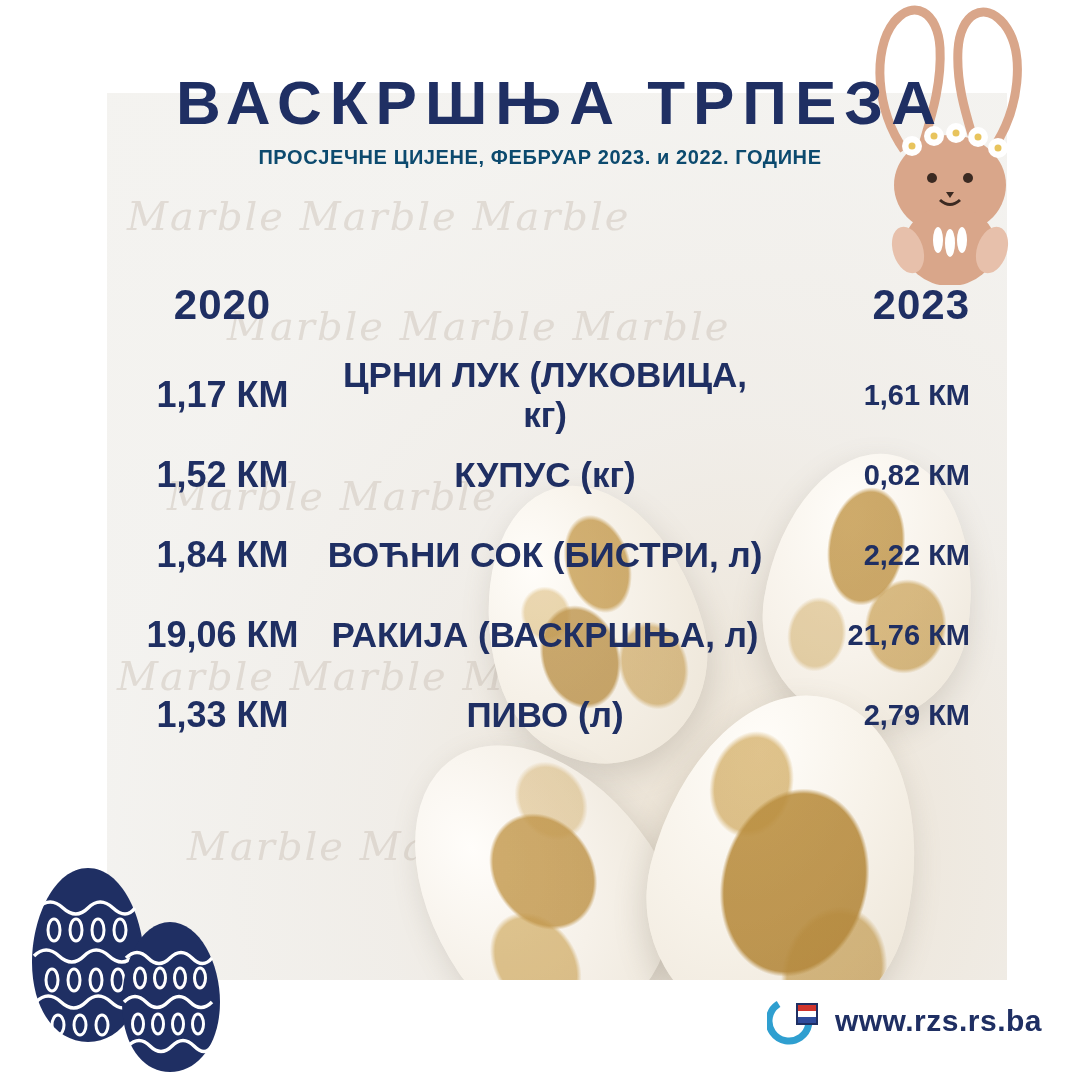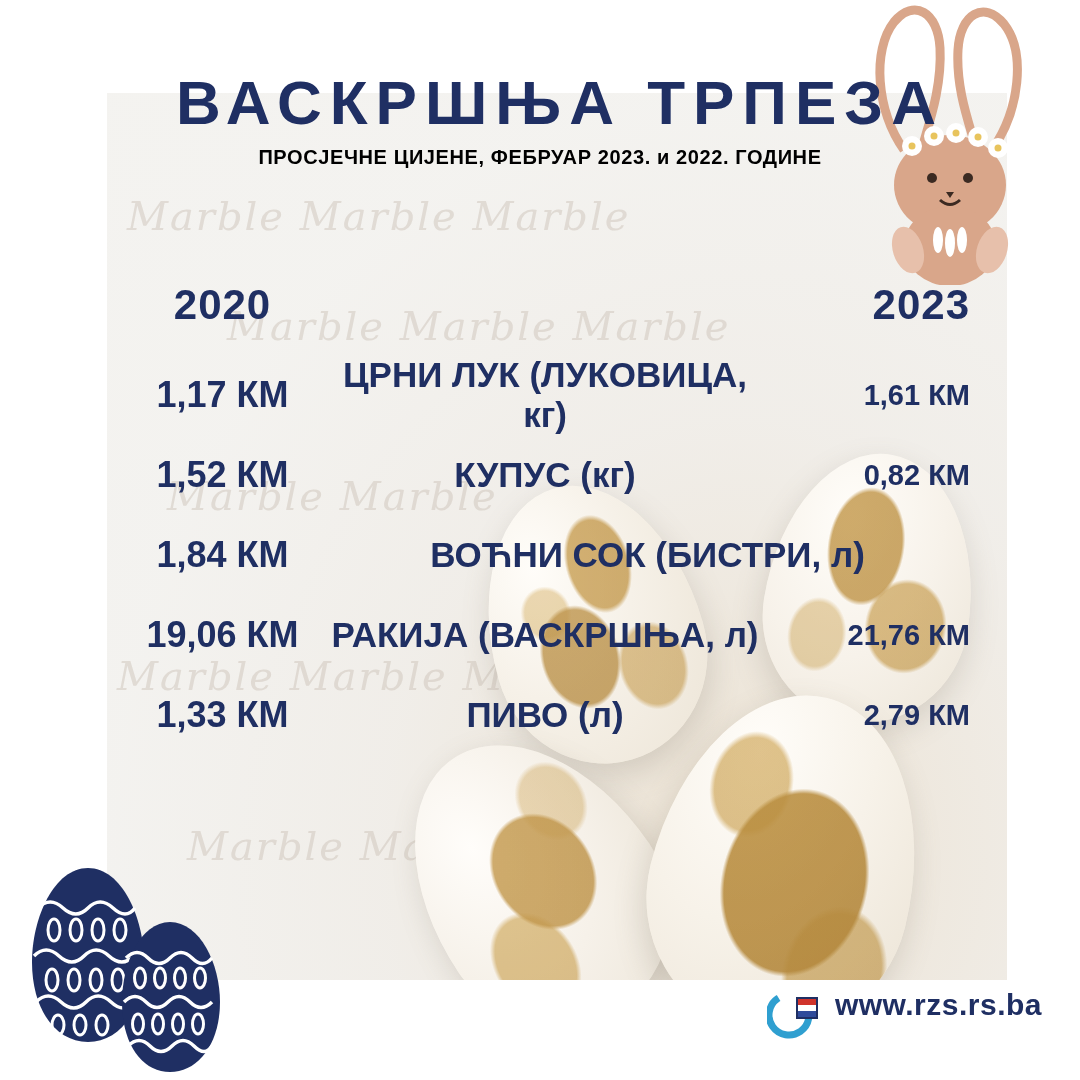--- a/index.html
+++ b/index.html
@@ -125,21 +125,21 @@
     font-size: 62px;
     font-weight: bold;
     letter-spacing: 8px;
     line-height: 1;
     margin-left: 40px;
   }
   .subtitle {
     position: absolute;
     left: 0; right: 0; top: 146px;
     text-align: center;
-    color: #000000;
+    color: #0c4a6e;
     font-size: 20px;
     font-weight: bold;
     letter-spacing: 0.6px;
   }
 
   
   .table {
     position: absolute;
     left: 120px;
     top: 255px;
@@ -193,22 +193,23 @@
     left: 18px;
     bottom: 0px;
     width: 215px;
     height: 220px;
   }
 
   
   .footer {
     position: absolute;
     right: 38px;
-    bottom: 38px;
+    bottom: 32px;
     display: flex;
+    align-items: center;
     gap: 14px;
   }
   .footer-url {
     color: #1f2f63;
     font-size: 30px;
     font-weight: bold;
     letter-spacing: 0.5px;
   }
   .logo {
     width: 54px;
@@ -286,20 +287,21 @@
 
     <div class="row">
       <div class="col-left">1,52 КМ</div>
       <div class="col-mid">КУПУС (кг)</div>
       <div class="col-right">0,82 КМ</div>
     </div>
 
     <div class="row">
       <div class="col-left">1,84 КМ</div>
       <div class="col-mid">ВОЋНИ СОК (БИСТРИ, л)</div>
+      <div class="col-right">2,22 КМ</div>
     </div>
 
     <div class="row">
       <div class="col-left">19,06 КМ</div>
       <div class="col-mid">РАКИЈА (ВАСКРШЊА, л)</div>
       <div class="col-right">21,76 КМ</div>
     </div>
 
     <div class="row">
       <div class="col-left">1,33 КМ</div>

